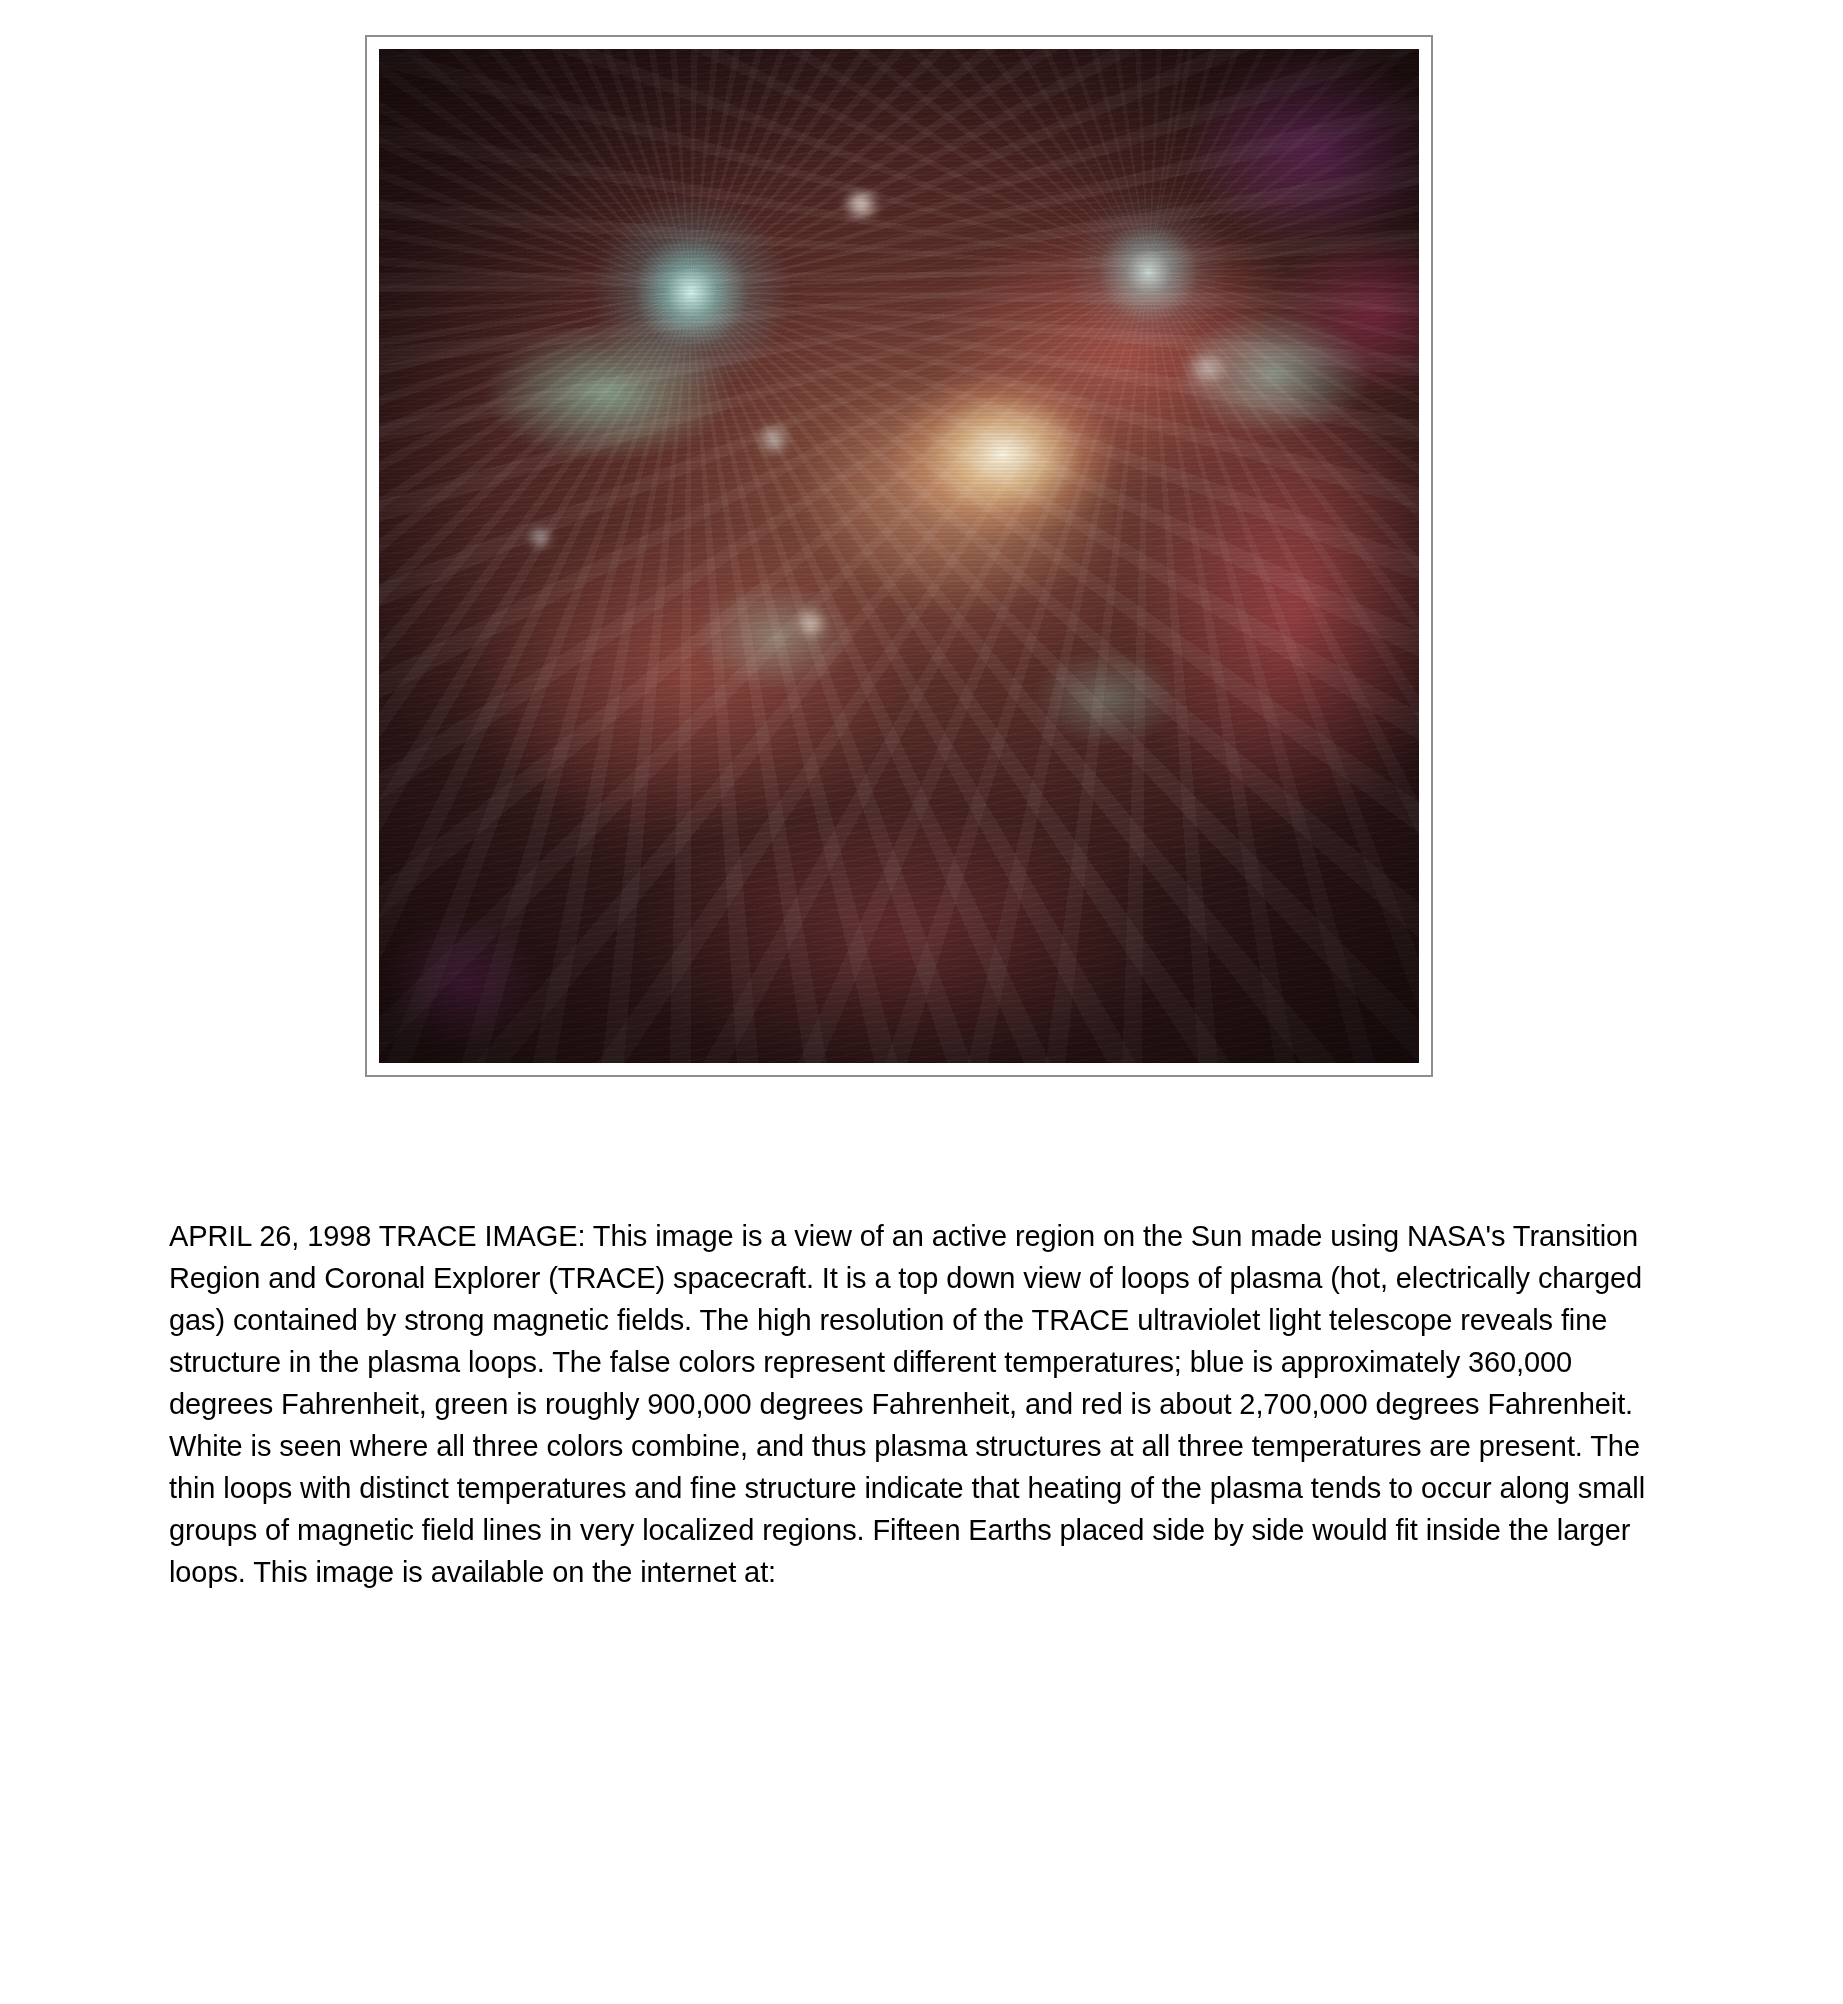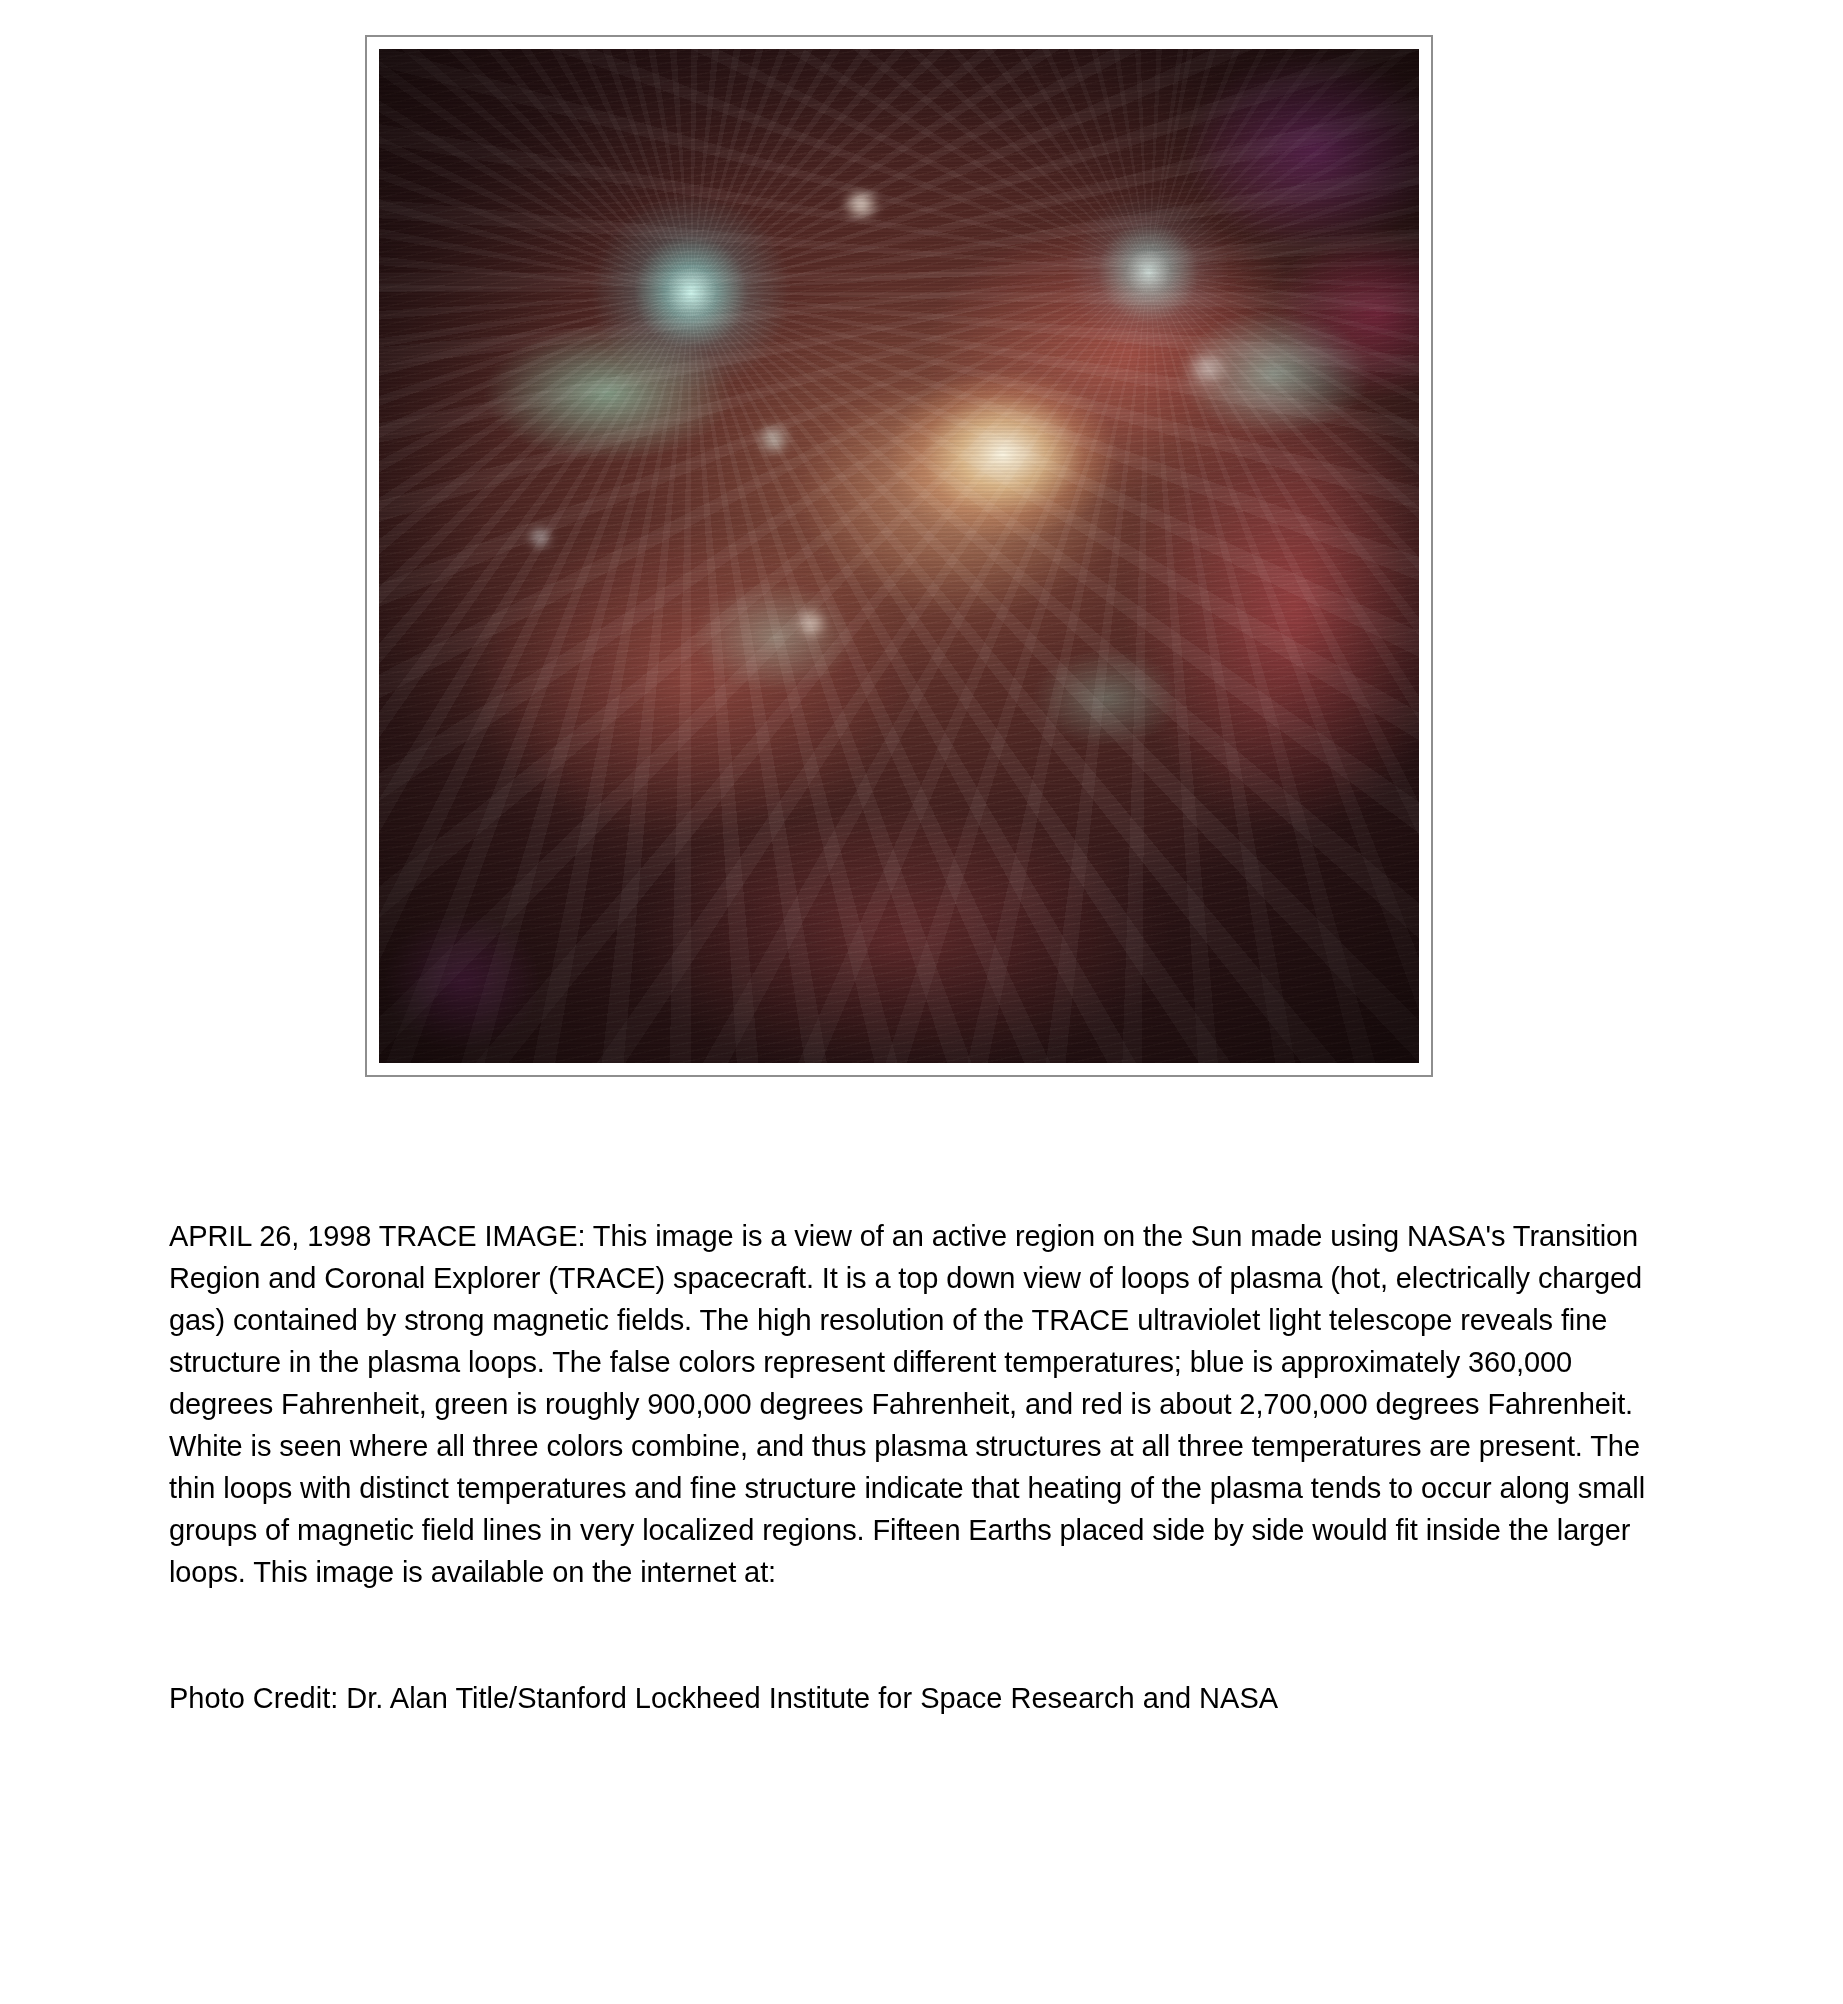--- a/index.html
+++ b/index.html
@@ -174,17 +174,16 @@
 
       <div class="layer l-grain"></div>
       <div class="layer l-vignette"></div>
     </div>
   </div>
 
   <div class="caption-block">
     <p class="caption-para">APRIL 26, 1998 TRACE IMAGE: This image is a view of an active region on the Sun made using NASA's Transition Region and Coronal Explorer (TRACE) spacecraft. It is a top down view of loops of plasma (hot, electrically charged gas) contained by strong magnetic fields. The high resolution of the TRACE ultraviolet light telescope reveals fine structure in the plasma loops. The false colors represent different temperatures; blue is approximately 360,000 degrees Fahrenheit, green is roughly 900,000 degrees Fahrenheit, and red is about 2,700,000 degrees Fahrenheit. White is seen where all three colors combine, and thus plasma structures at all three temperatures are present. The thin loops with distinct temperatures and fine structure indicate that heating of the plasma tends to occur along small groups of magnetic field lines in very localized regions. Fifteen Earths placed side by side would fit inside the larger loops. This image is available on the internet at:</p>
     <div class="spacer-line"></div>
     <div class="spacer-line"></div>
-    <p class="credit-line">Photo Credit: Dr. Alan Title/Stanford Lockheed Institute for Space Research and NASA</p>
   </div>
 
 </div>
 
 
 </body></html>

